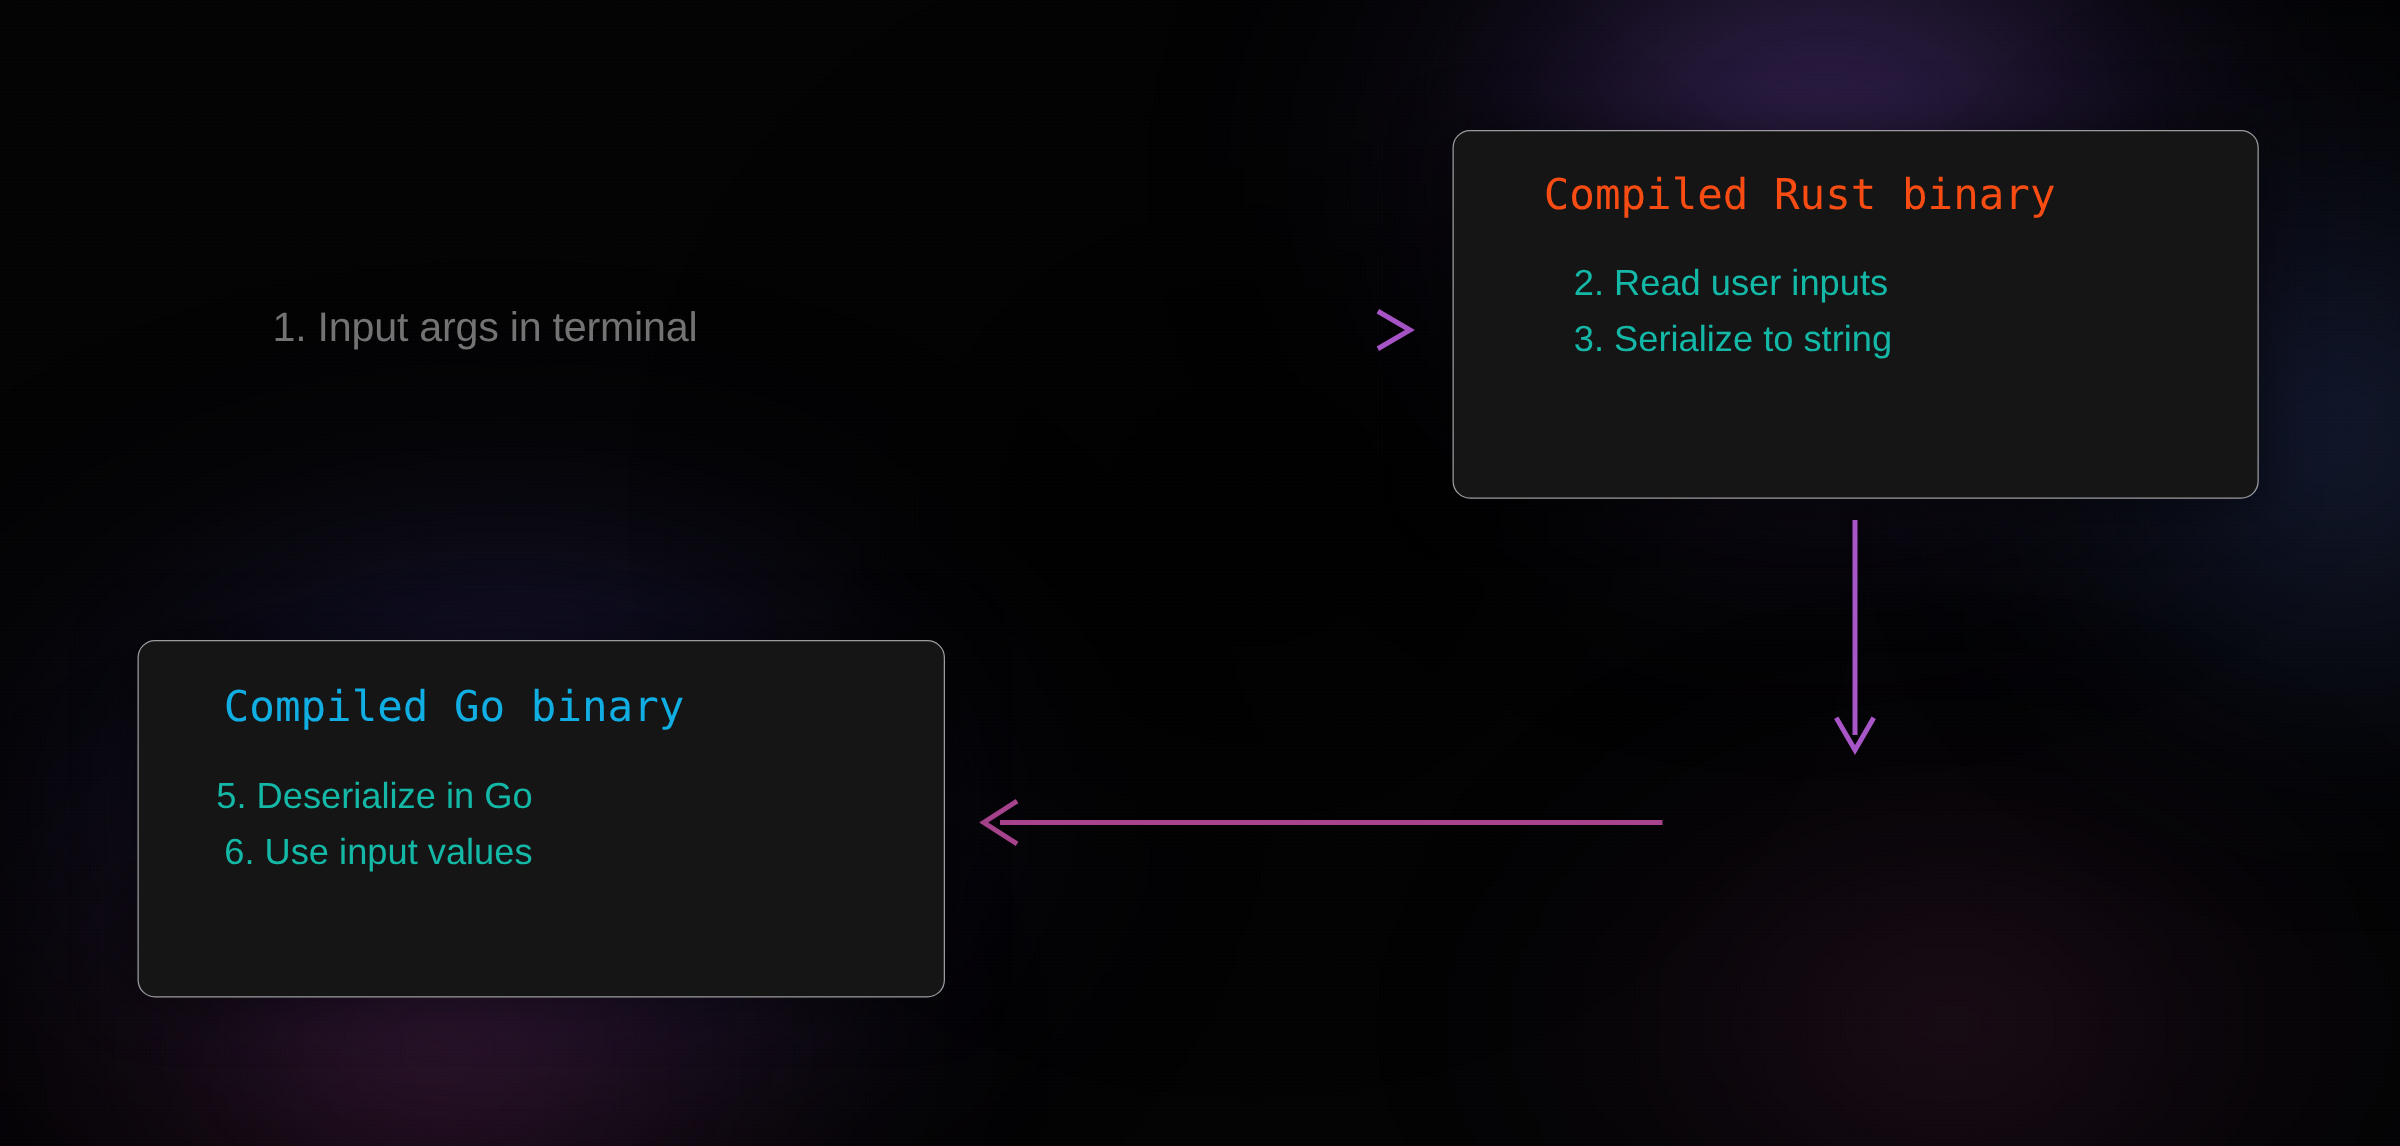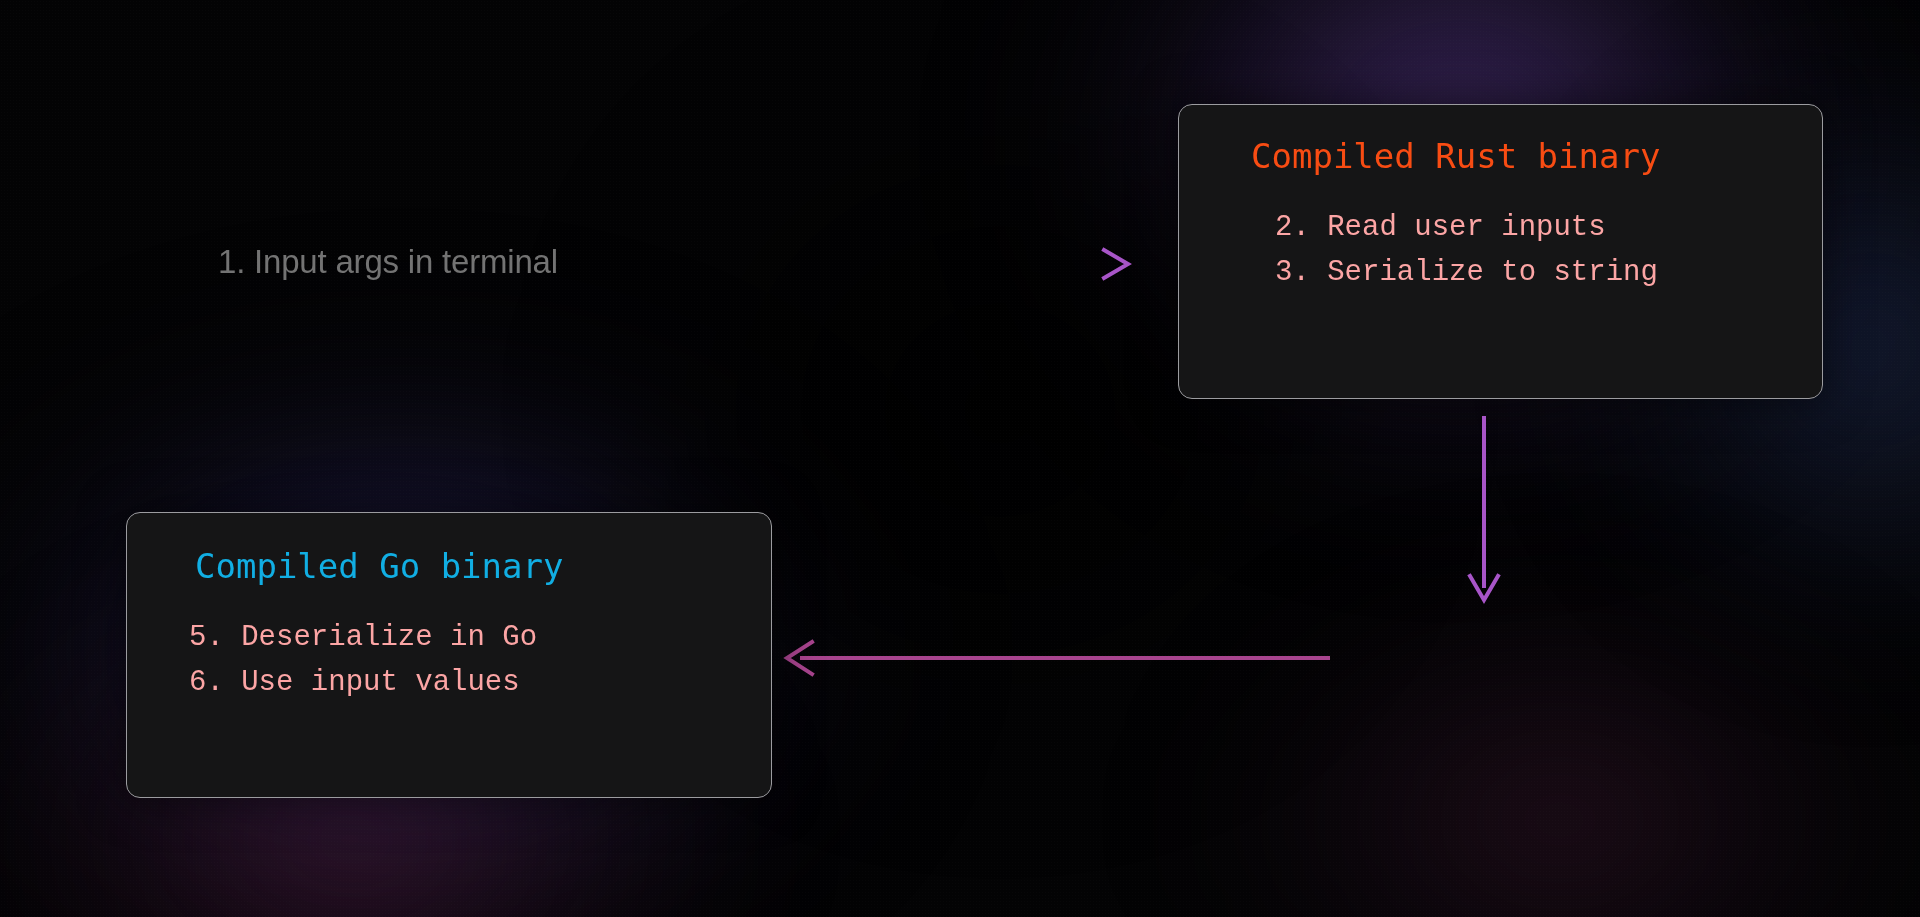--- a/index.html
+++ b/index.html
@@ -84,45 +84,44 @@
   }
 
   
   .code-box {
     position: absolute;
     box-sizing: border-box;
     background: #151516;
     border: 1.5px solid #9c9ca0;
     border-radius: 14px;
     box-shadow: 0 0 46px rgba(0,0,0,0.55);
-    margin-left: 16px;
   }
   #rust-box { left: 1162px; top: 104px; width: 645px; height: 295px; }
   #go-box   { left: 110px;  top: 512px; width: 646px; height: 286px; }
 
   .box-title {
     position: absolute;
     font-family: "DejaVu Sans Mono", "Liberation Mono", monospace;
     font-size: 34px;
     letter-spacing: 0px;
     white-space: pre;
   }
   #rust-title { left: 72px; top: 31px; color: #F84C13; }
   #go-title   { left: 68px; top: 33px; color: #11AEE3; }
 
   .box-lines {
     position: absolute;
-    font-family: Liberation Mono, monospace;
+    font-family: Liberation Sans, sans-serif;
     font-size: 29px;
     line-height: 45px;
-    color: #fca5a5;
+    color: #14b8a6;
     white-space: pre;
   }
   #rust-lines { left: 96px; top: 100px; }
-  #go-lines   { left: 62px; top: 102px; }
+  #go-lines   { left: 62px; top: 102px; text-align: right; }
 
   
   .step-label {
     position: absolute;
     color: #737373;
     font-family: "Liberation Sans", sans-serif;
     font-size: 33px;
     letter-spacing: -0.2px;
     white-space: pre;
   }

